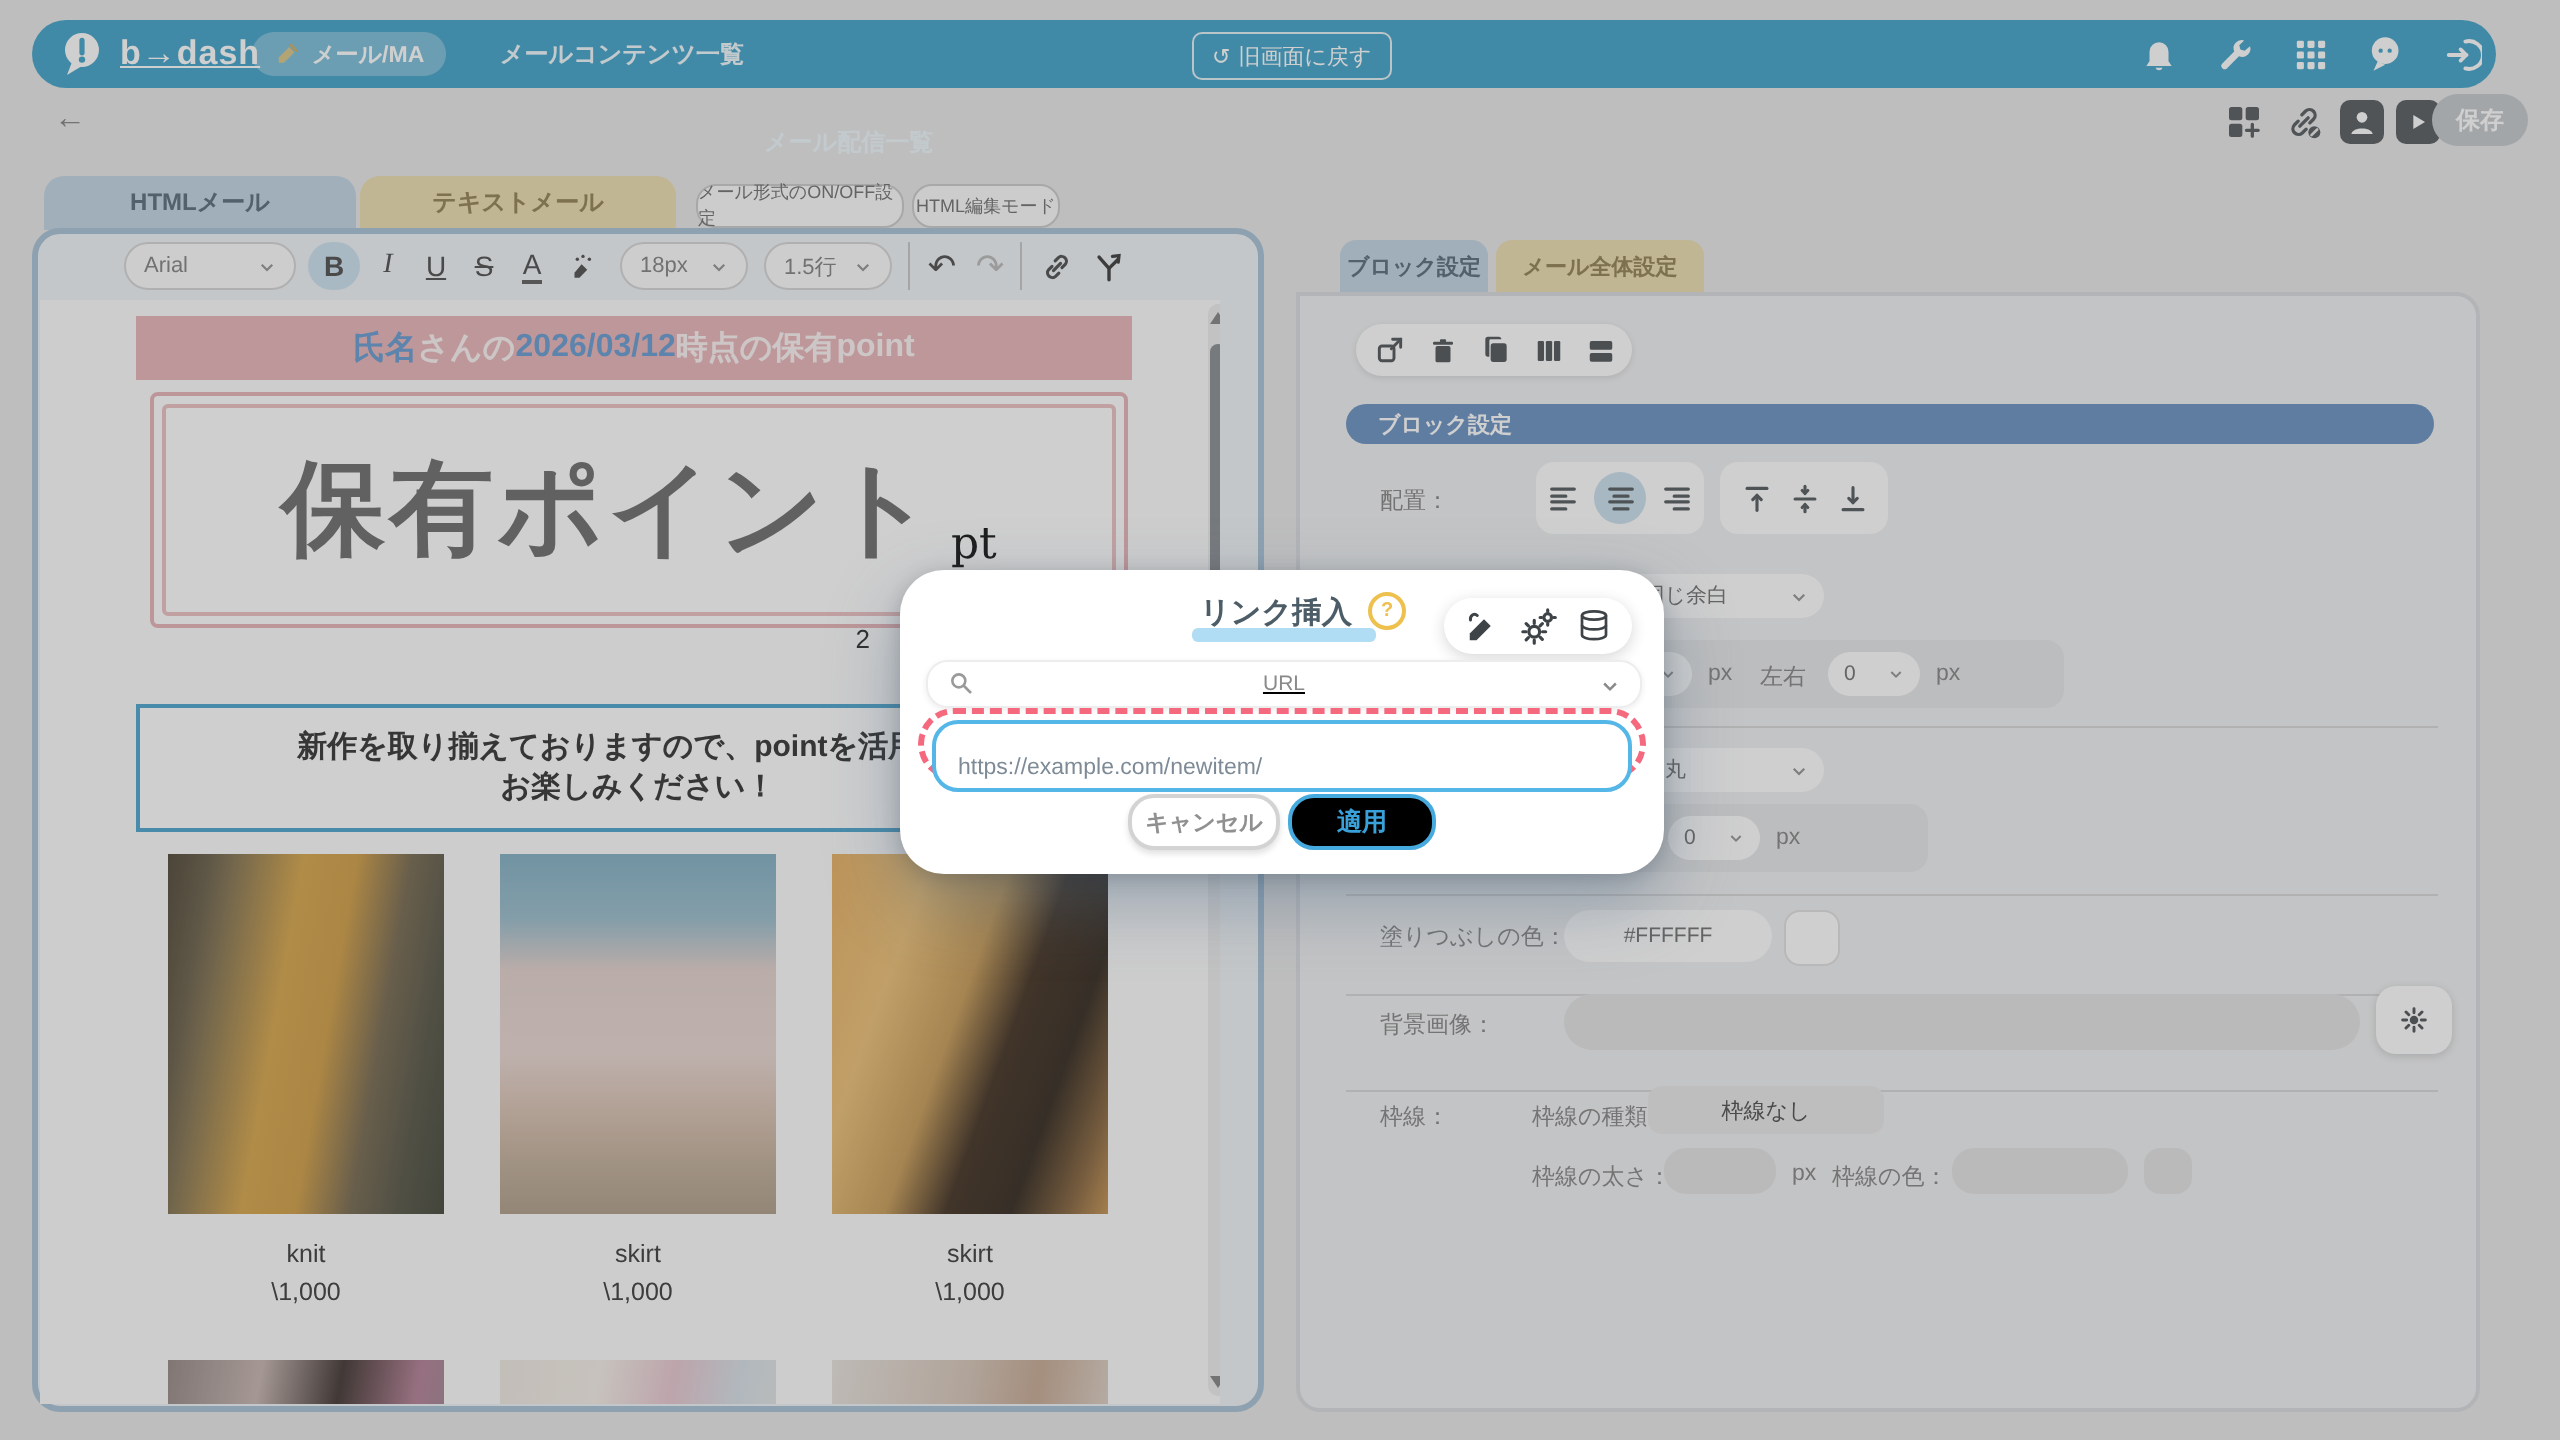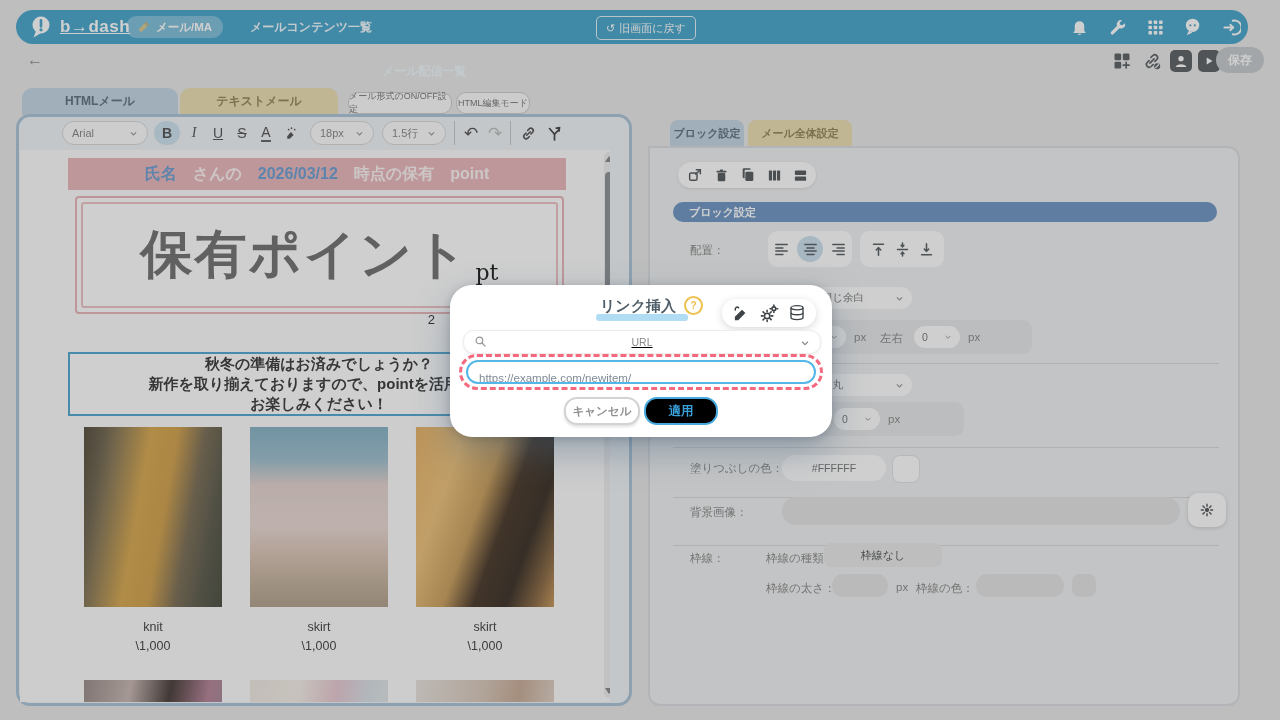--- a/index.html
+++ b/index.html
@@ -26,21 +26,21 @@
   .tab-active{background:#c3d7e4;color:#5f7280;}
   .tab-tan{background:#ecdfb2;color:#96875c;}
   .modebtn{top:92px;height:20px;background:#fcfcfc;border:1px solid #cdcdcd;border-radius:10px;font-size:9px;color:#777;}
   .lpanel{left:16px;top:114px;width:610px;height:586px;border:3px solid #abc5d9;border-radius:14px;background:#f1f5f8;}
   .tpill{top:121px;height:24px;background:#fdfdfd;border:1px solid #d8d8d8;border-radius:12px;font-size:11px;color:#888;}
   .fmtbtn{top:121px;height:24px;font-size:14px;color:#555;}
   .sep{top:121px;width:1px;height:24px;background:#c9c9c9;}
   .chev{color:#999;}
   
   .canvas{left:20px;top:150px;width:590px;height:552px;background:#fdfdfd;overflow:hidden;}
-  .pinkbar{left:48px;top:8px;width:498px;height:32px;background:#eab8bb;font-size:16px;font-weight:bold;color:#fdf4f4;gap:16px;}
+  .pinkbar{left:48px;top:8px;width:498px;height:32px;background:#eab8bb;font-size:16px;font-weight:bold;color:#fdf4f4;}
   .pointbox{left:55px;top:46px;width:485px;height:114px;background:#fff;border:2px solid #e8b7ba;border-radius:4px;}
   .pointbox:before{content:"";position:absolute;inset:4px;border:2px solid #eec3c6;border-radius:3px;}
   .pointtitle{font-family:"DejaVu Serif","Liberation Serif",serif;font-size:52px;font-weight:bold;color:#737373;letter-spacing:2px;}
   .pointunit{font-family:"DejaVu Serif","Liberation Serif",serif;font-size:22px;color:#1d1d1d;margin:34px 0 0 6px;}
   .msgbox{left:48px;top:202px;width:498px;height:60px;background:#fff;border:2px solid #54a8d0;flex-direction:column;font-size:15px;font-weight:bold;color:#3c3c3c;line-height:20px;}
   .prod{top:277px;width:138px;height:180px;}
   .plabel{width:138px;text-align:center;font-size:12.5px;color:#444;}
   .vtrack{left:584px;top:2px;width:10px;height:546px;background:#efefef;border-radius:5px;}
   .vthumb{left:585px;top:22px;width:8px;height:150px;background:#8f9397;border-radius:4px;}
   .tri-up{width:0;height:0;border-left:4px solid transparent;border-right:4px solid transparent;border-bottom:6px solid #8a8a8a;}
@@ -61,21 +61,21 @@
   
   .modal{left:450px;top:285px;width:382px;height:152px;background:#fff;border-radius:22px;z-index:100;
          box-shadow:0 14px 36px rgba(70,100,130,.4),0 2px 10px rgba(0,0,0,.18);}
   .mtitle{left:150px;top:12px;font-size:15px;font-weight:bold;color:#4d5d68;z-index:2;}
   .munderline{left:146px;top:29px;width:92px;height:7px;background:#b0dcf4;border-radius:3px;z-index:1;}
   .mhelp{left:234px;top:11px;width:15px;height:15px;border:2px solid #eec04e;border-radius:50%;color:#eec04e;font-size:10px;font-weight:bold;z-index:2;}
   .mtools{left:272px;top:14px;width:94px;height:28px;background:#fff;border-radius:14px;box-shadow:0 2px 8px rgba(0,0,0,.16);gap:9px;color:#3d4347;}
   .mselect{left:13px;top:45px;width:356px;height:22px;background:#fff;border:1px solid #ededed;border-radius:11px;box-shadow:0 1px 3px rgba(0,0,0,.08);}
   .mselval{width:100%;text-align:center;font-size:10.5px;color:#8a8a8a;}
   .reddash{left:9px;top:69px;width:364px;height:36px;border:3px dashed #f5697f;border-radius:20px;box-sizing:border-box;}
-  .urlinput{left:16px;top:75px;width:350px;height:24px;border:2px solid #55b6e8;border-radius:13px;box-sizing:border-box;font-family:"Liberation Sans",sans-serif;font-size:11.5px;color:#7e8b97;padding:12px 0 0 11px;outline:none;}
+  .urlinput{left:16px;top:75px;width:350px;height:36px;border:2px solid #55b6e8;border-radius:13px;box-sizing:border-box;font-family:"Liberation Sans",sans-serif;font-size:11.5px;color:#7e8b97;padding:12px 0 0 11px;outline:none;}
   .cancelbtn{left:114px;top:112px;width:72px;height:24px;background:#fff;border:2px solid #d3d3d3;border-radius:13px;color:#909090;font-size:11.5px;font-weight:bold;box-shadow:0 2px 3px rgba(0,0,0,.12);}
   .applybtn{left:194px;top:112px;width:70px;height:24px;background:#000000;border:2px solid #46aadf;border-radius:13px;color:#3aa0da;font-size:12.5px;font-weight:bold;}
   svg{display:block;}
 </style>
 </head>
 <body>
 
 <div class="screen">
 
   <div class="abs nav">
@@ -251,21 +251,20 @@
         <span style="color:#6d9fd3;">2026/03/12</span>
         <span>時点の保有</span>
         <span>point</span>
     </div>
     <div class="abs pointbox flexc">
       <span class="pointtitle">保有ポイント</span>
       <span class="pointunit">pt</span>
     </div>
     <div class="abs" style="left:385px;top:162px;width:30px;text-align:right;font-size:13px;color:#333;">2</div>
     <div class="abs msgbox flexc">
-      <span>秋冬の準備はお済みでしょうか？</span>
       <span>新作を取り揃えておりますので、pointを活用し、</span>
       <span>お楽しみください！</span>
     </div>
 
     <div class="abs prod" style="left:64px;background:linear-gradient(100deg,#564f3e 0%,#6e6450 12%,#8a7a58 20%,#d8a952 40%,#d2a24e 56%,#7c6f57 72%,#5d5c4e 86%,#4c4f42 100%);"></div>
     <div class="abs prod" style="left:230px;background:linear-gradient(180deg,#87b3c6 0%,#9fc0cf 18%,#e3d3cf 32%,#ead9d4 55%,#d9c3b4 72%,#c4b29e 86%,#b3a28e 100%);"></div>
     <div class="abs prod" style="left:396px;background:linear-gradient(110deg,#e8b469 0%,#edc27b 25%,#caa05f 45%,#4a3a2c 60%,#3c3228 76%,#8a6a45 90%,#c9995a 100%);"></div>
 
     <div class="abs plabel" style="left:64px;top:470px;">knit</div>
     <div class="abs plabel" style="left:64px;top:489px;">\1,000</div>

